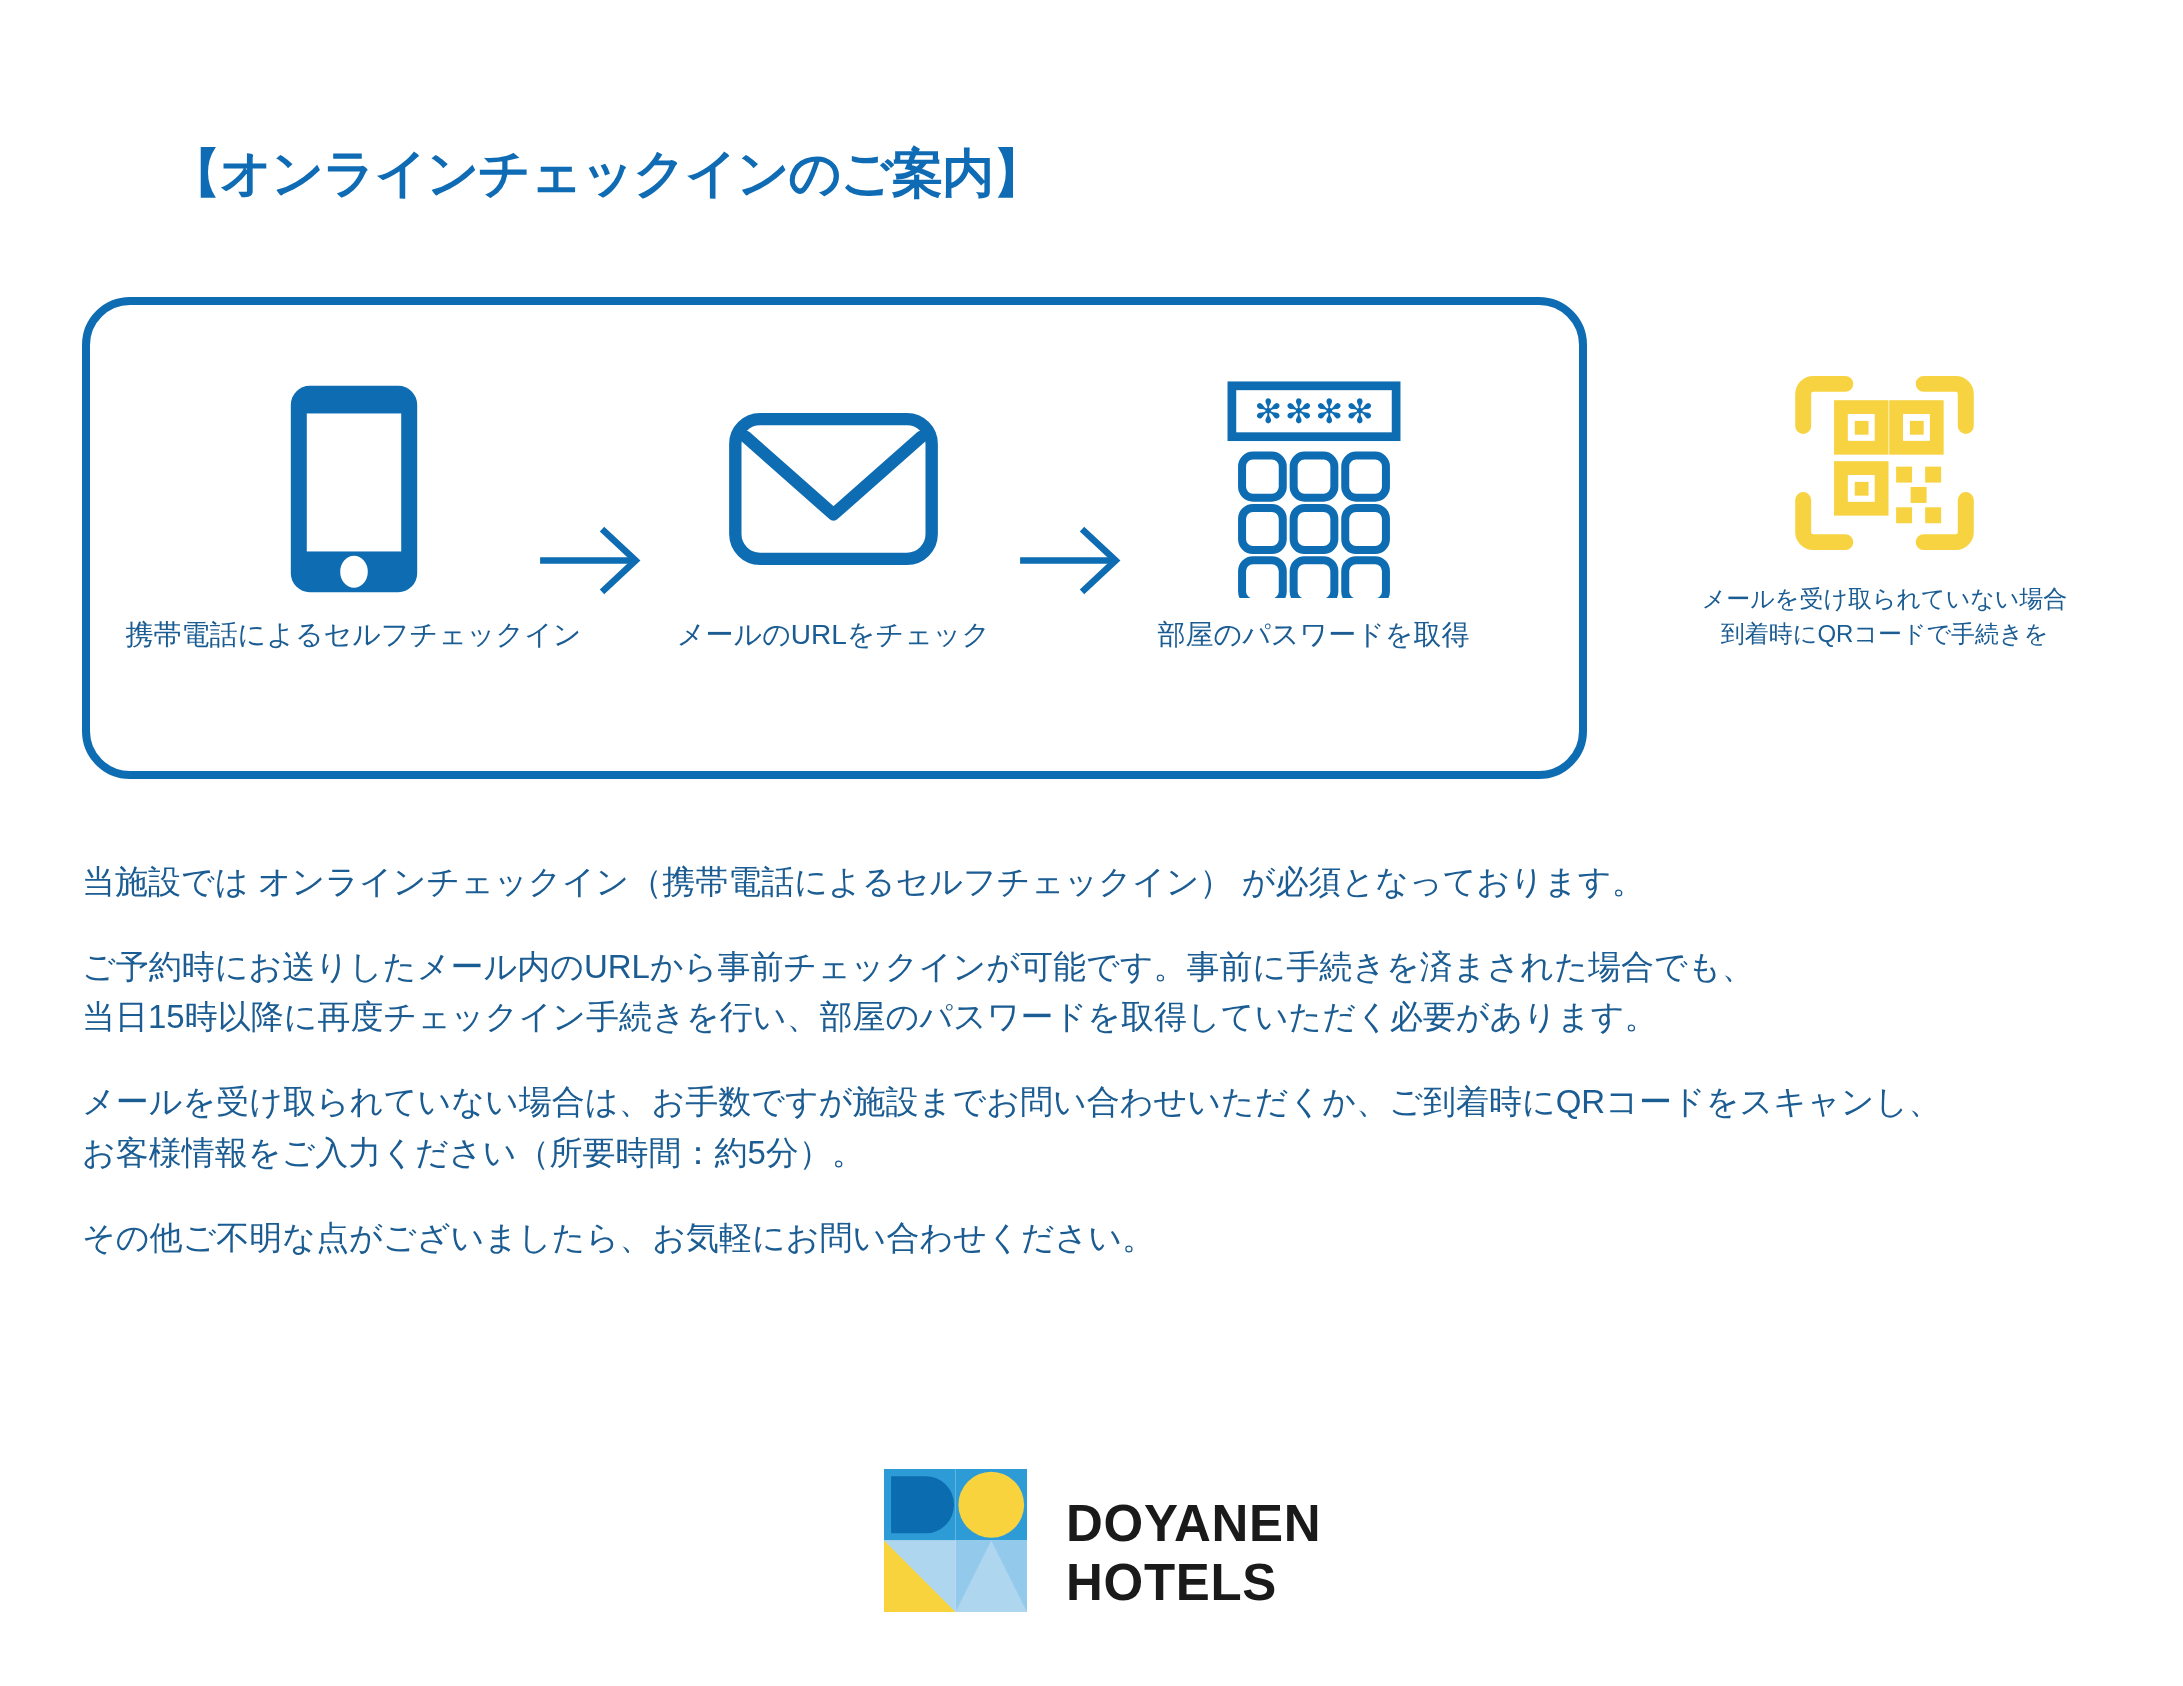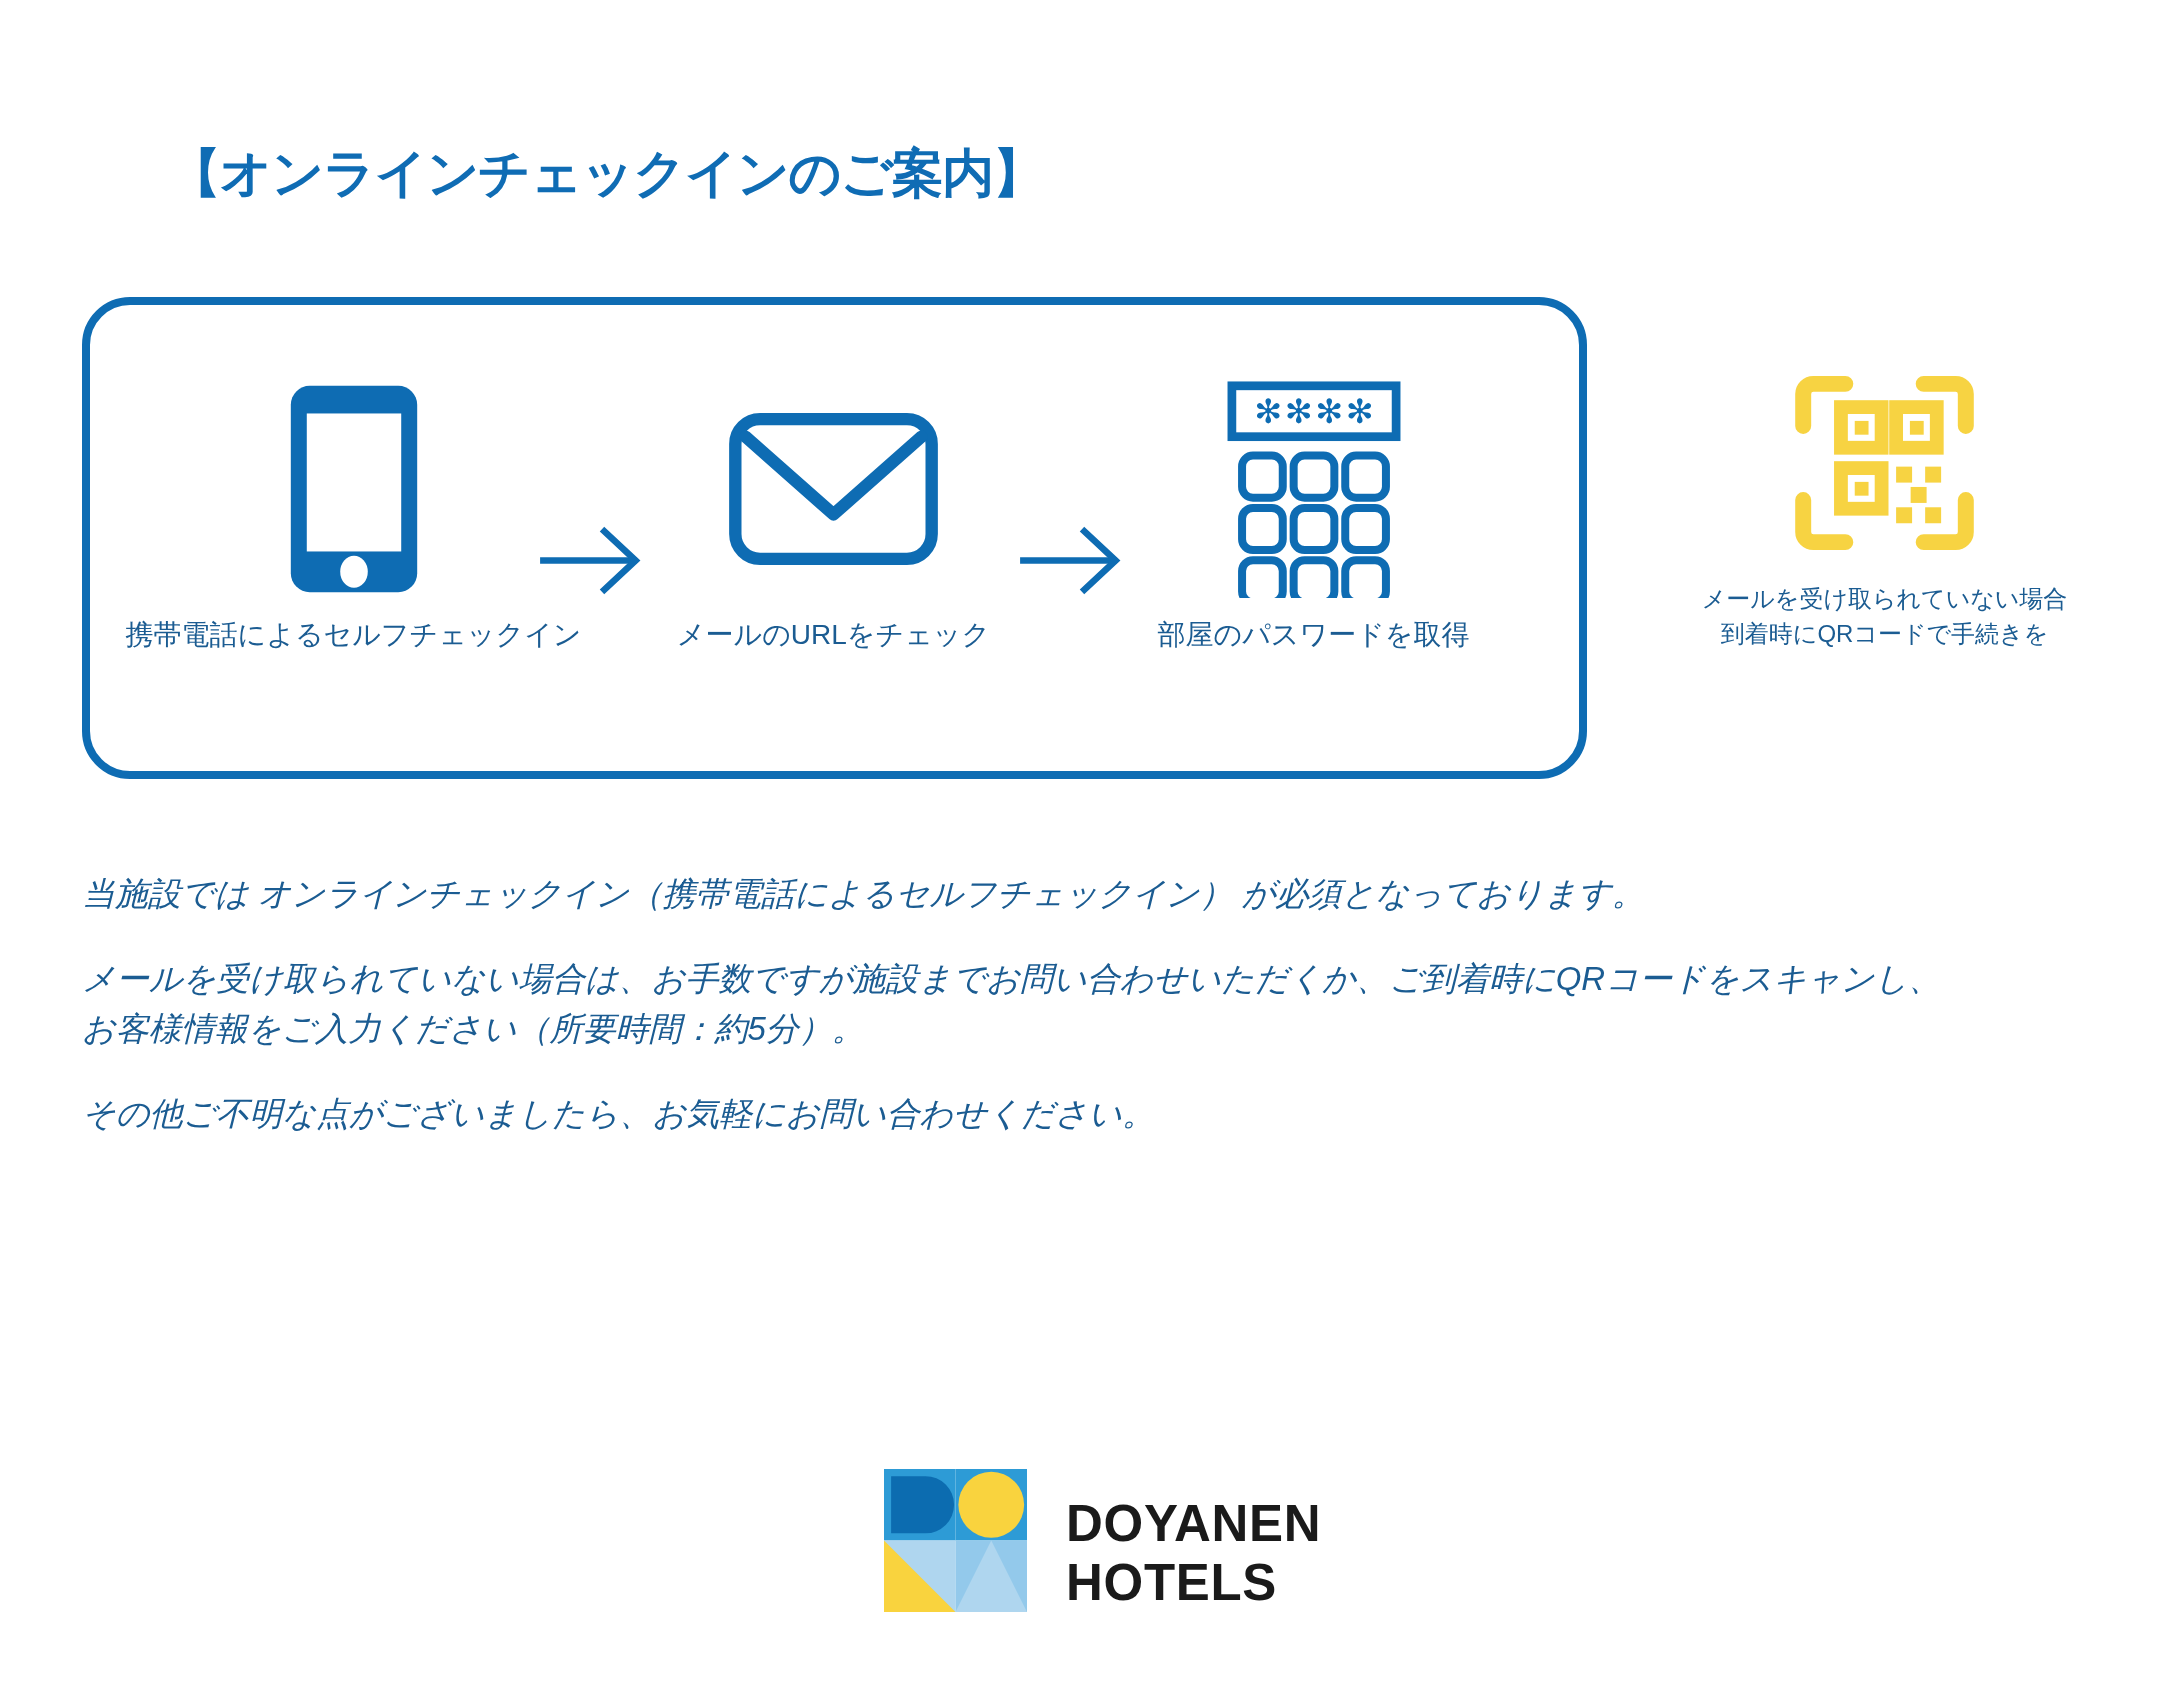--- a/index.html
+++ b/index.html
@@ -104,23 +104,22 @@
   #body-copy {
     position: absolute;
     left: 82px;
     top: 857px;
     width: 2038px;
     color: #1B5C92;
     font-size: 33px;
     line-height: 1.52;
   }
   #body-copy p {
-    margin: 12px 0 35px 0;
-    white-space: nowrap;
-    font-style: italic;
+    margin: 0 0 35px 0;
+    white-space: nowrap;
   }
   #body-copy p:last-child { margin-bottom: 0; }
 
   
   #footer-logo {
     position: absolute;
     left: 884px;
     top: 1469px;
     display: flex;
     align-items: flex-end;
@@ -248,20 +247,24 @@
     <div>到着時にQRコードで手続きを</div>
   </div>
 </div>
 
 <div id="body-copy">
 
   <p>
     <span>当施設では オンラインチェックイン（携帯電話によるセルフチェックイン） が必須となっております。</span>
   </p>
 
+  <p>
+    <span>ご予約時にお送りしたメール内のURLから事前チェックインが可能です。事前に手続きを済まされた場合でも、</span><br>
+    <span>当日15時以降に再度チェックイン手続きを行い、部屋のパスワードを取得していただく必要があります。</span>
+  </p>
 
   <p>
     <span>メールを受け取られていない場合は、お手数ですが施設までお問い合わせいただくか、ご到着時にQRコードをスキャンし、</span><br>
     <span>お客様情報をご入力ください（所要時間：約5分）。</span>
   </p>
 
   <p>
     <span>その他ご不明な点がございましたら、お気軽にお問い合わせください。</span>
   </p>
 

